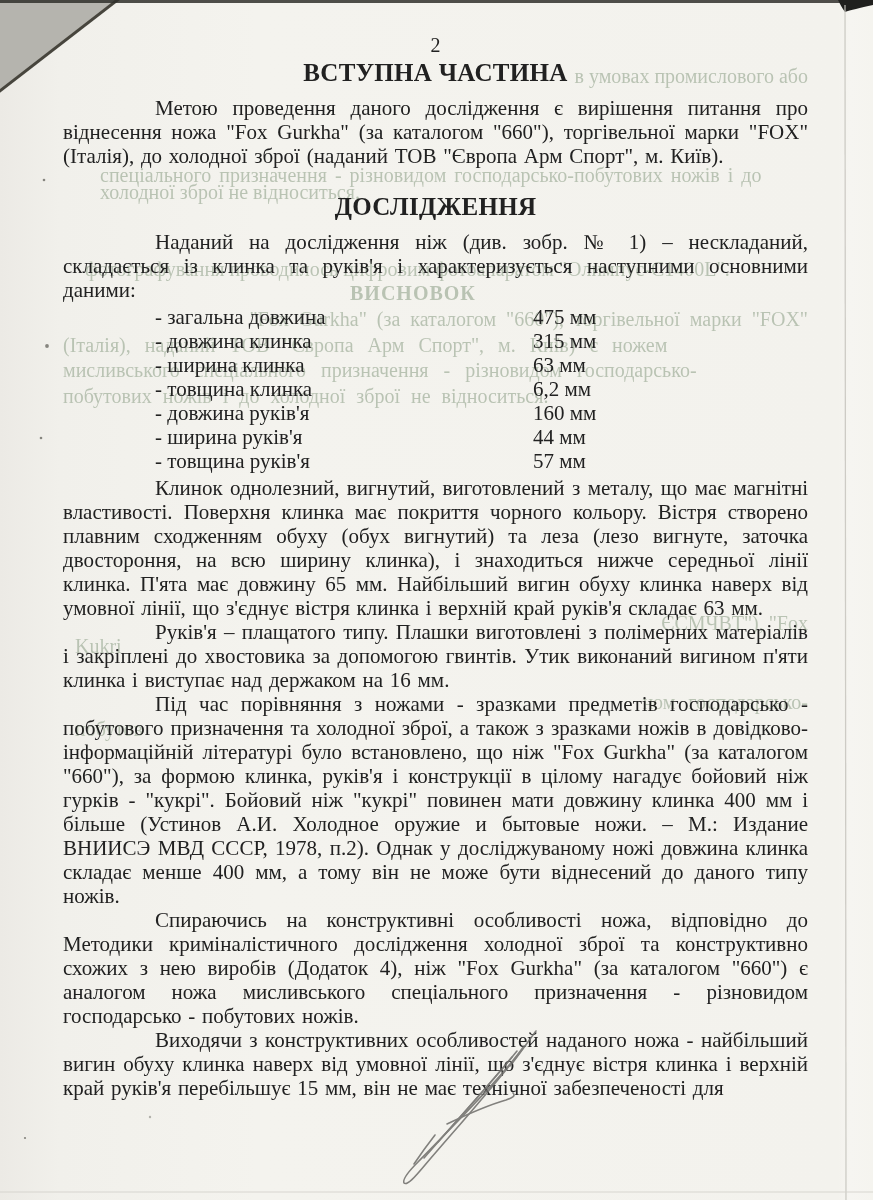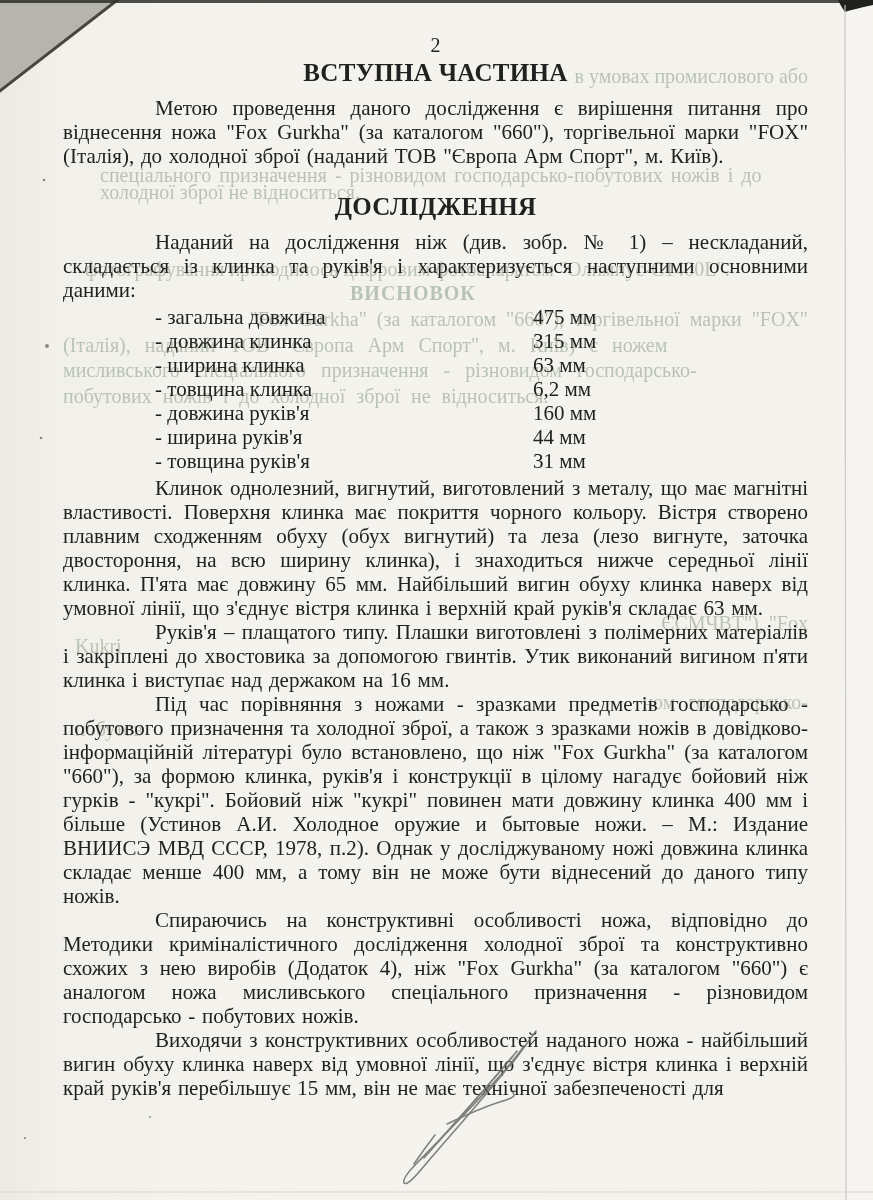--- a/index.html
+++ b/index.html
@@ -95,21 +95,21 @@
     <span class="mvalue">160 мм</span>
   </div>
 
   <div class="mrow">
     <span class="mlabel">- ширина руків'я</span>
     <span class="mvalue">44 мм</span>
   </div>
 
   <div class="mrow">
     <span class="mlabel">- товщина руків'я</span>
-    <span class="mvalue">31 мм</span>
+    <span class="mvalue">57 мм</span>
   </div>
 </div>
     <div class="paragraphs">
   <p class="para">Клинок однолезний, вигнутий, виготовлений з металу, що має магнітні властивості. Поверхня клинка має покриття чорного кольору. Вістря створено плавним сходженням обуху (обух вигнутий) та леза (лезо вигнуте, заточка двостороння, на всю ширину клинка), і знаходиться нижче середньої лінії клинка. П'ята має довжину 65 мм. Найбільший вигин обуху клинка наверх від умовної лінії, що з'єднує вістря клинка і верхній край руків'я складає 63 мм.</p>
 
 
   <p class="para">Руків'я – плащатого типу. Плашки виготовлені з полімерних матеріалів і закріплені до хвостовика за допомогою гвинтів. Утик виконаний вигином п'яти клинка і виступає над держаком на 16 мм.</p>
 
   <p class="para">Під час порівняння з ножами - зразками предметів господарсько - побутового призначення та холодної зброї, а також з зразками ножів в довідково-інформаційній літературі було встановлено, що ніж "Fox Gurkha" (за каталогом "660"), за формою клинка, руків'я і конструкції в цілому нагадує бойовий ніж гурків - "кукрі". Бойовий ніж "кукрі" повинен мати довжину клинка 400 мм і більше (Устинов А.И. Холодное оружие и бытовые ножи. – М.: Издание ВНИИСЭ МВД СССР, 1978, п.2). Однак у досліджуваному ножі довжина клинка складає менше 400 мм, а тому він не може бути віднесений до даного типу ножів.</p>
 

